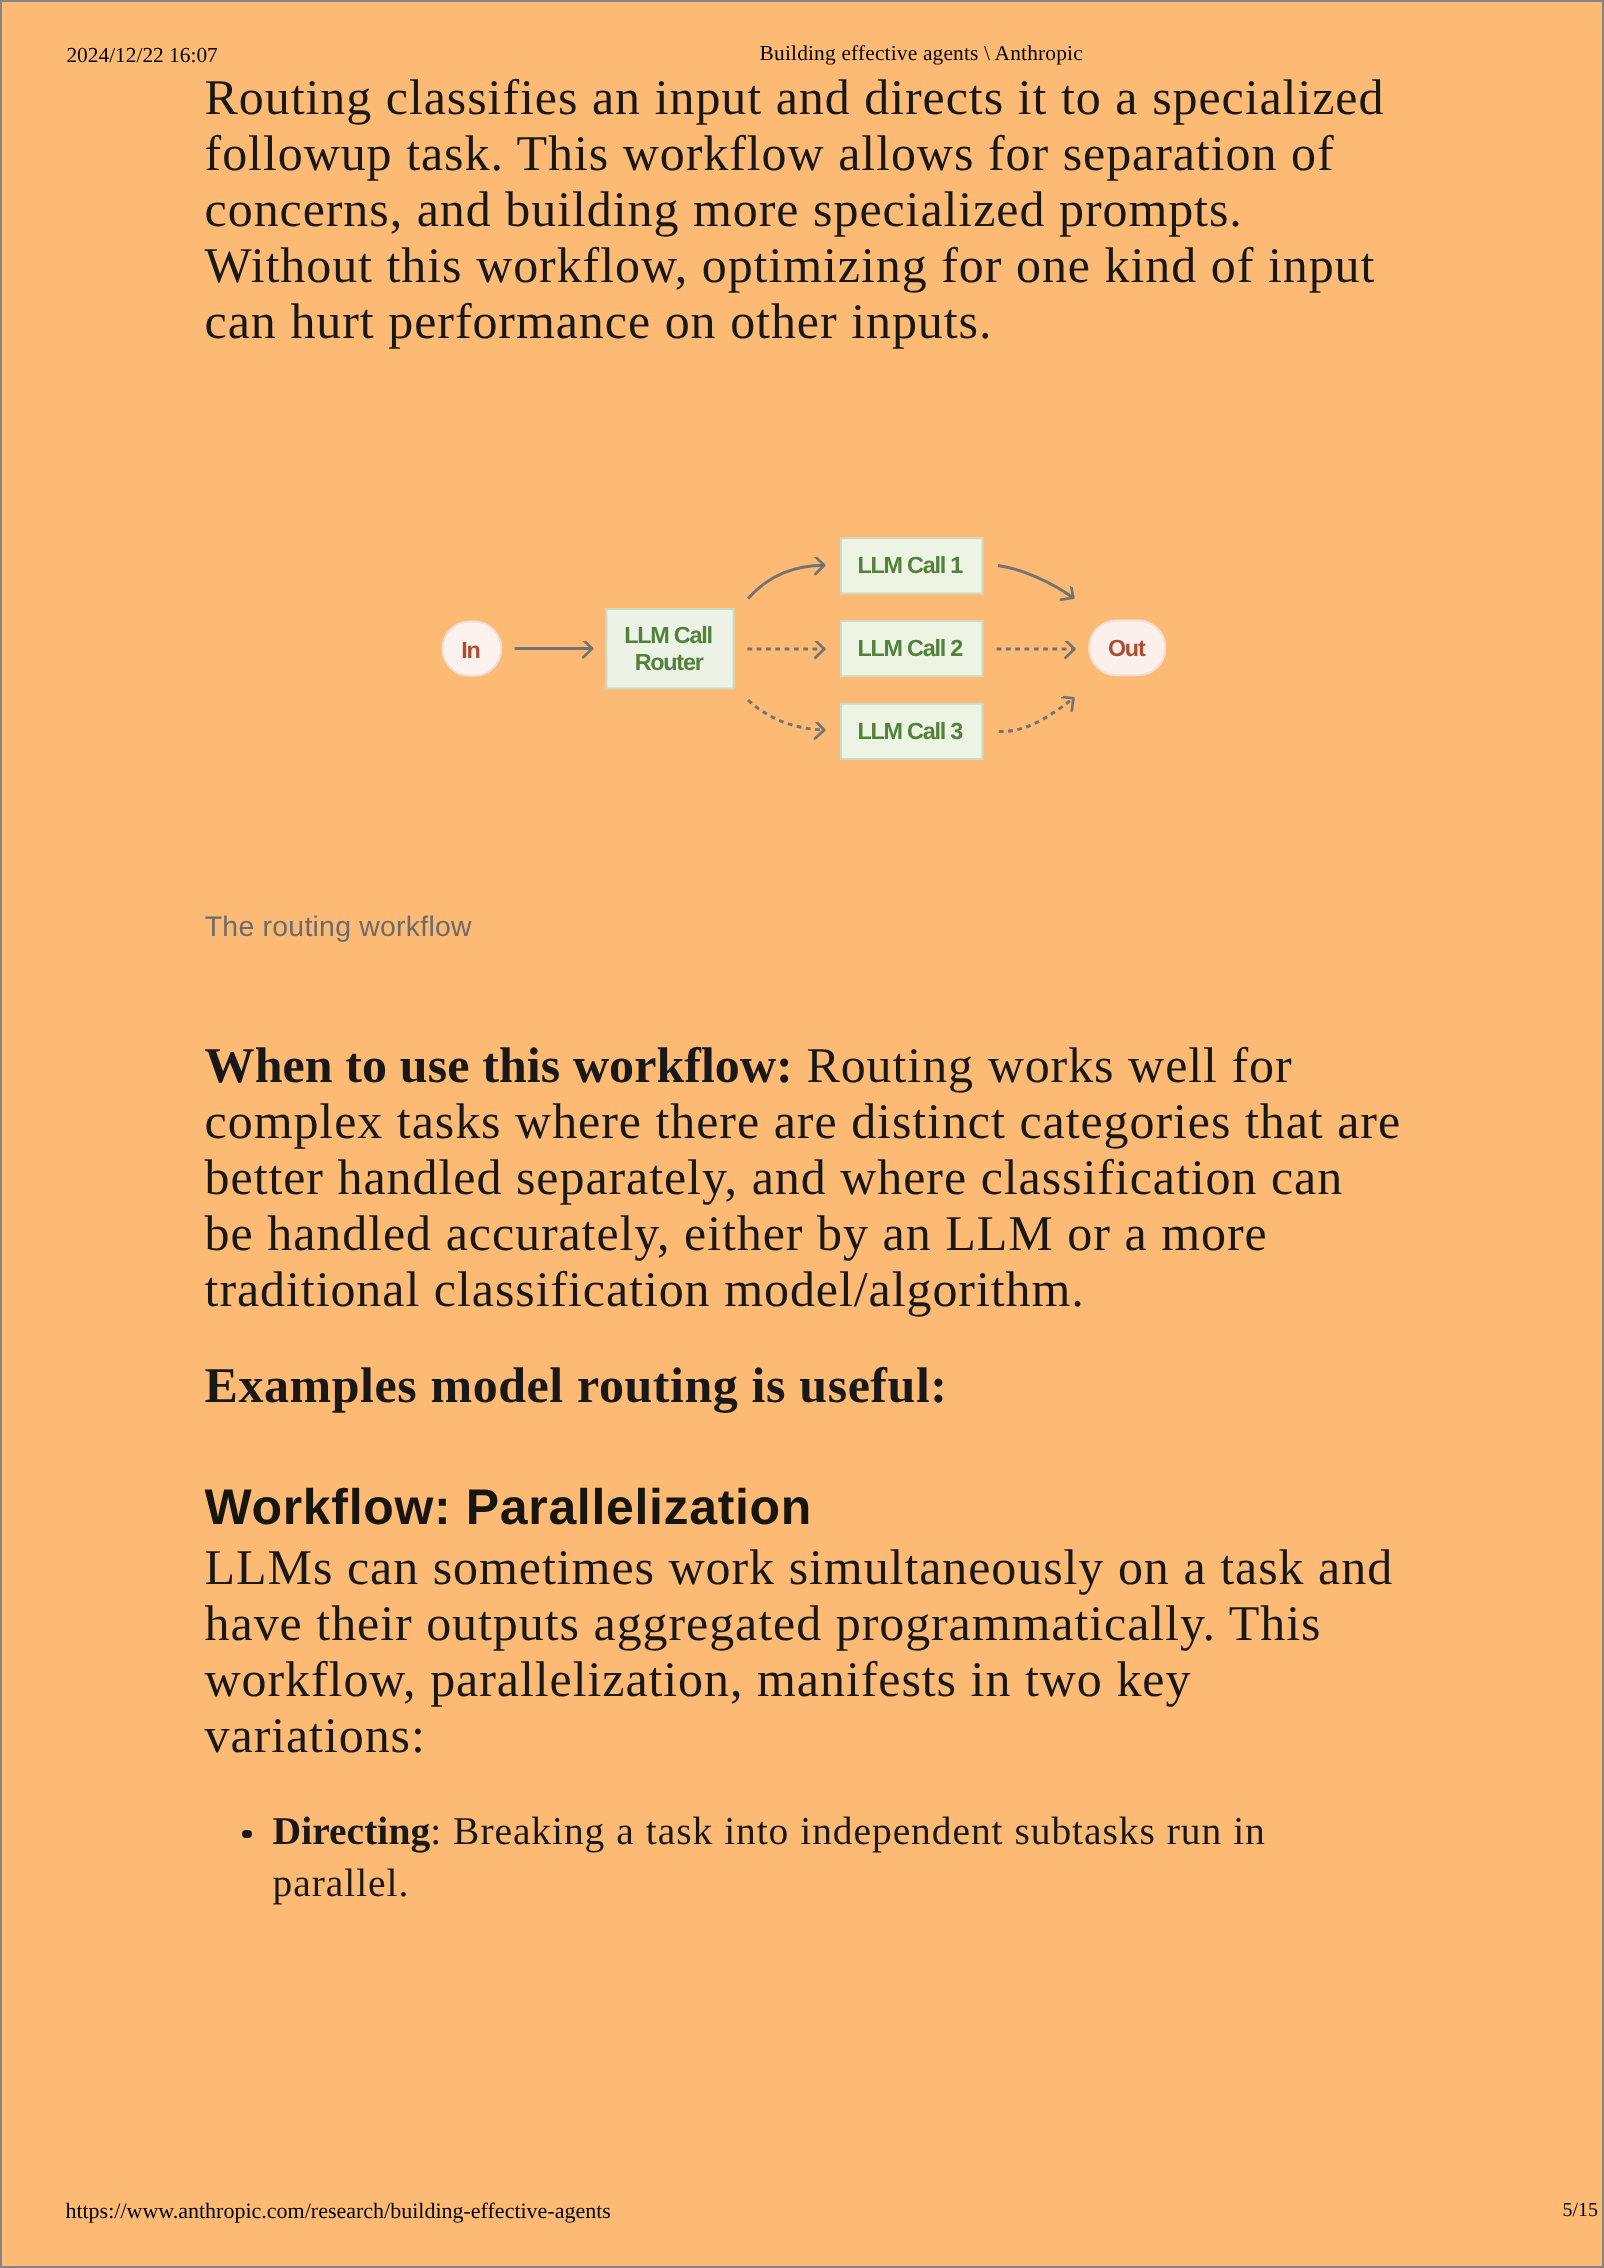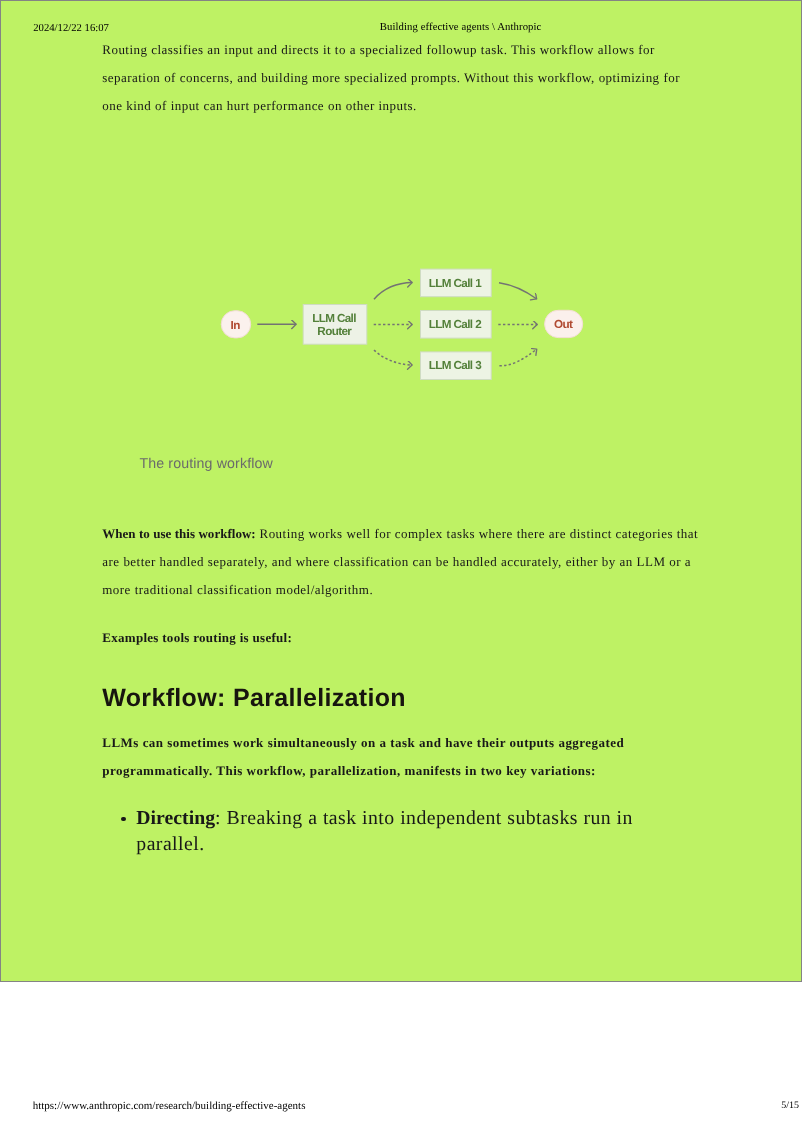--- a/index.html
+++ b/index.html
@@ -4,51 +4,51 @@
 <style>
   html, body { margin:0; padding:0; background:#fff; }
   body {
     width: 802px; height: 1134px;
     font-family: "Liberation Serif", serif;
     overflow: hidden;
     -webkit-font-smoothing: antialiased;
     text-rendering: geometricPrecision;
   }
   .page {
-    position: absolute; left:0; top:0; width:802px; height:982px;
+    position: absolute; left:0; top:0; width:802px; height:1134px;
     -webkit-transform: translateZ(0); transform: translateZ(0);
     box-sizing: border-box;
     border: 1px solid #848484;
-    background:#bef264;
+    background:#fdba74;
   }
   .hdr-left  { position:absolute; left:32.2px;  top:21.4px; font-size:10.7px; color:#000; white-space:nowrap; }
   .hdr-center{ position:absolute; left:378.8px; top:19.5px; font-size:10.7px; letter-spacing:0.09px; color:#000; white-space:nowrap; }
   .ftr-left  { position:absolute; left:31.7px;  top:1099.2px; font-size:11px; color:#000; white-space:nowrap; }
   .ftr-right { position:absolute; left:748.2px; top:1099.2px; font-size:10px; color:#000; white-space:nowrap;margin-left:32px; }
 
   .content { position:absolute; left:101.3px; top:34.6px; width:600px; }
 
   p.body {
-    font-size:13px; line-height:28px; letter-spacing:0.46px; word-spacing:0.12px;
+    font-size:25px; line-height:28px; letter-spacing:0.46px; word-spacing:0.12px;
     margin:0; color:#181818; font-family:"Liberation Serif", serif;
   }
   p.body b, ul.bullets li b { font-weight:700; letter-spacing:0.02px; }
   p.body.bold-head b { letter-spacing:0.27px; }
   ul.bullets { margin:0; padding:0; list-style:none; }
   ul.bullets li {
     position:relative; padding-left:34px;
     font-size:19.76px; line-height:26px; letter-spacing:0.46px; word-spacing:0.12px; color:#181818;
   }
   ul.bullets li:before {
     content:""; position:absolute; left:19.2px; top:11.8px;
     width:4.7px; height:4.7px; border-radius:50%; background:#181818;
   }
   .caption {
     font-family:"Liberation Sans", sans-serif; font-size:14.2px;
-    letter-spacing:0.13px; color:#6b6b6b;margin-left:37px;
+    letter-spacing:0.13px; color:#6b6b6b;
   }
   h2.section {
     font-family:"Liberation Sans", sans-serif; font-size:25px; font-weight:700;
     letter-spacing:0.33px; margin:0; color:#17150f; line-height:28px;
   }
 
   .fig { position:absolute; left:0; top:0; }
   p.body, ul.bullets li, .caption, h2.section,
   .hdr-left, .hdr-center, .ftr-left, .ftr-right, .fig svg {
     -webkit-transform: translateZ(0); transform: translateZ(0);
@@ -115,25 +115,25 @@
         <rect x="543.6" y="149.3" width="38.1" height="27.3" rx="13.6" ry="13.6" fill="#FBF0EC" stroke="#F4DED6" stroke-width="1"></rect>
         <text x="562.1" y="167.2" text-anchor="middle" font-family="Liberation Sans, sans-serif" font-size="11.7" font-weight="700" fill="#B04A32" letter-spacing="-0.62">Out</text>
       </g>
     </svg>
   </div>
 
   <div class="caption" style="position:absolute;left:101.4px;top:455.3px;">The routing workflow</div>
 
   <div class="content2" style="position:absolute;left:101.3px;top:519px;width:600px;">
     <p class="body"><b>When to use this workflow:</b><span> Routing works well for complex tasks where there are distinct categories that are better handled separately, and where classification can be handled accurately, either by an LLM or a more traditional classification model/algorithm.</span></p>
-    <p class="body bold-head" style="margin-top:20px;"><b>Examples tools routing is useful:</b></p>
+    <p class="body bold-head" style="margin-top:20px;"><b>Examples model routing is useful:</b></p>
     <ul class="bullets" style="margin-top:18px;">
     </ul>
     <h2 class="section" style="margin-top:32px;">Workflow: Parallelization</h2>
-    <p class="body" style="margin-top:17px;font-weight:bold;">LLMs can sometimes work simultaneously on a task and have their outputs aggregated programmatically. This workflow, parallelization, manifests in two key variations:</p>
+    <p class="body" style="margin-top:3px;">LLMs can sometimes work simultaneously on a task and have their outputs aggregated programmatically. This workflow, parallelization, manifests in two key variations:</p>
     <ul class="bullets" style="margin-top:20px;">
       <li><b>Directing</b><span>: Breaking a task into independent subtasks run in parallel.</span></li>
     </ul>
   </div>
 
   <div class="ftr-left">https://www.anthropic.com/research/building-effective-agents</div>
   <div class="ftr-right">5/15</div>
 </div>
 
 </body></html>

